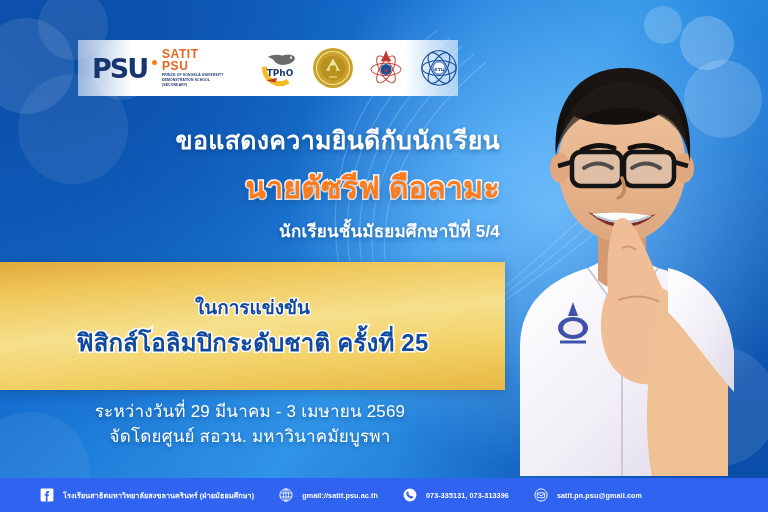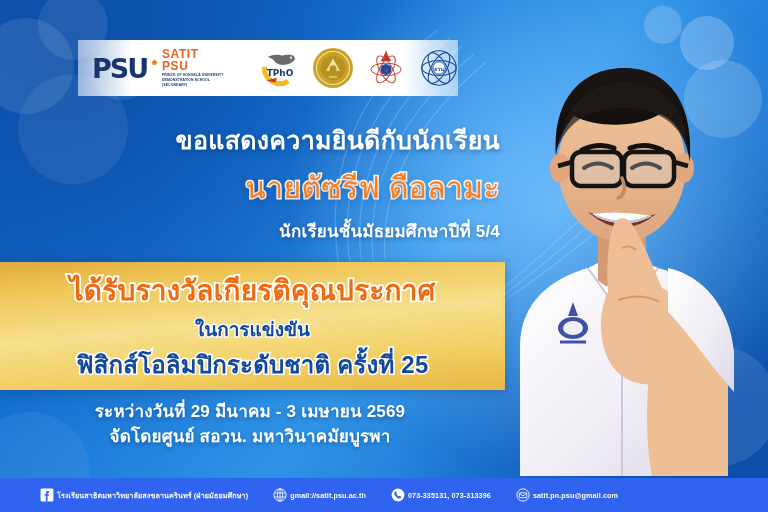--- a/index.html
+++ b/index.html
@@ -55,21 +55,21 @@
   .logo { width:44px; height:44px; flex:0 0 auto; }
 
   
   .headline { position:absolute; left:0; top:120px; width:500px; text-align:right; }
   .l-congrats {
     font-size:25px; font-weight:bold; color:#ffffff; letter-spacing:.3px;
     text-shadow:0 2px 5px rgba(0,40,90,.45);
   }
   .l-name {
     margin-top:4px;
-    font-size:30px; font-weight:normal; color:#ff7a18; letter-spacing:.4px;
+    font-size:30px; font-weight:bold; color:#ff7a18; letter-spacing:.4px;
     -webkit-text-stroke:3px #ffffff; paint-order:stroke fill;
     text-shadow:0 3px 6px rgba(0,40,90,.35);
   }
   .l-class {
     margin-top:6px;
     font-size:17px; font-weight:bold; color:#ffffff; letter-spacing:.2px;
     text-shadow:0 2px 5px rgba(0,40,90,.4);
   }
 
   
@@ -93,34 +93,34 @@
   .g-contest {
     margin-top:1px;
     font-size:24px; font-weight:bold; color:#11499f;
     -webkit-text-stroke:3.2px #ffffff; paint-order:stroke fill;
     letter-spacing:.2px;
   }
 
   
   .details { position:absolute; left:0; top:400px; width:500px; text-align:center; }
   .d-line {
-    font-size:17px; font-weight:bold; color:#ffffff; letter-spacing:.2px;
+    font-size:17px; font-weight:normal; color:#ffffff; letter-spacing:.2px;
     text-shadow:0 2px 4px rgba(0,40,90,.4); line-height:1.45;
   }
 
   
   .student { position:absolute; right:-4px; bottom:36px; width:300px; height:460px; }
 
   
   .footer {
     position:absolute; left:0; bottom:0; width:768px; height:34px;
     background:#2f63f0;
     display:flex; align-items:center; gap:7px; padding-left:40px;
   }
-  .fitem { display:flex; align-items:center; gap:3px; }
+  .fitem { display:flex; align-items:center; gap:9px; }
   .ftext { font-size:7.2px; font-weight:bold; color:#ffffff; white-space:nowrap; letter-spacing:.1px; }
   .fgap { width:11px; }
   .ficon { width:14px; height:14px; flex:0 0 auto; }
 </style>
 </head>
 <body>
 
 <div class="poster">
 
   <div class="bokeh b1"></div>
@@ -200,21 +200,20 @@
     </svg>
   </div>
 
   <div class="headline">
     <div class="l-congrats">ขอแสดงความยินดีกับนักเรียน</div>
     <div class="l-name">นายตัซรีฟ ดือลามะ</div>
     <div class="l-class">นักเรียนชั้นมัธยมศึกษาปีที่ 5/4</div>
   </div>
 
   <div class="goldband">
-    <div class="g-award">ได้รับรางวัลเกียรติคุณประกาศ</div>
     <div class="g-in">ในการแข่งขัน</div>
     <div class="g-contest">ฟิสิกส์โอลิมปิกระดับชาติ ครั้งที่ 25</div>
   </div>
 
   <div class="details">
     <div class="d-line">ระหว่างวันที่ 29 มีนาคม - 3 เมษายน 2569</div>
     <div class="d-line">จัดโดยศูนย์ สอวน. มหาวินาคมัยบูรพา</div>
   </div>
 
   <svg class="student" viewBox="0 0 300 460">

